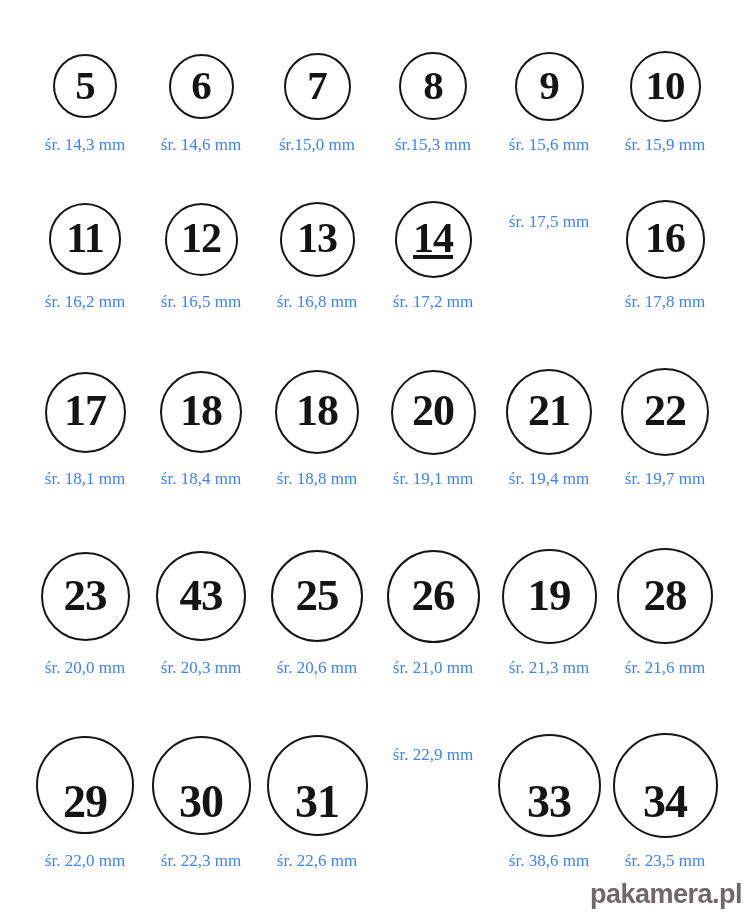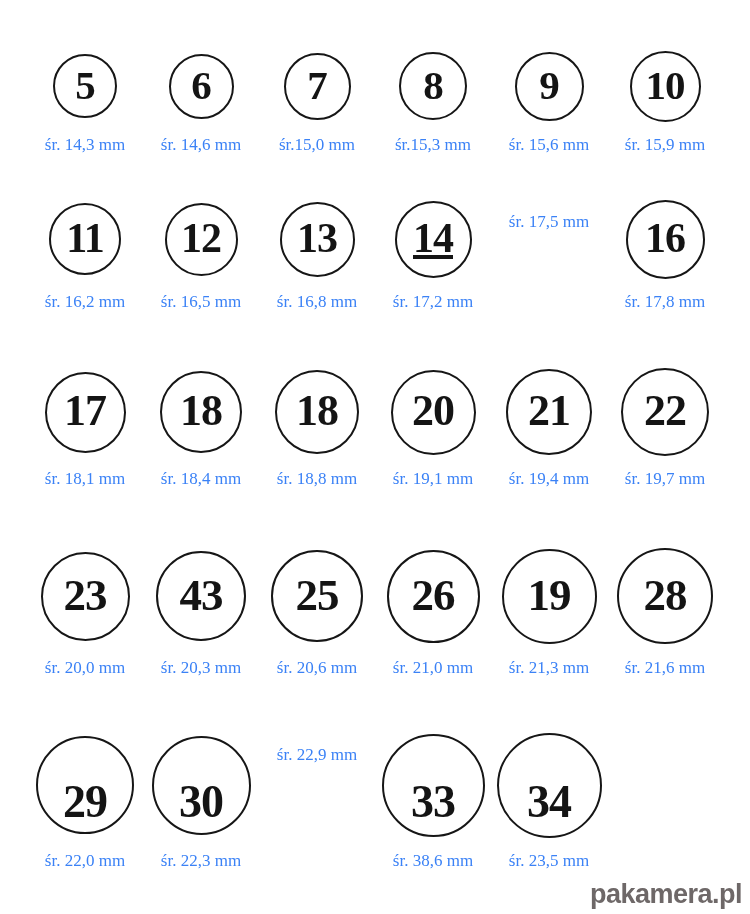--- a/index.html
+++ b/index.html
@@ -293,20 +293,28 @@
       </div>
       <div class="cell">
         <div class="area">
           <div class="circle" style="width: 99px; height: 99px; text-align: center;">
             <span class="num">30</span>
           </div>
         </div>
         <div class="label">śr. 22,3 mm</div>
       </div>
       <div class="cell">
+        <div class="area">
+          <div class="circle" style="width: 101px; height: 101px;">
+            <span class="num">31</span>
+          </div>
+        </div>
+        <div class="label">śr. 22,6 mm</div>
+      </div>
+      <div class="cell">
         <div class="label">śr. 22,9 mm</div>
       </div>
       <div class="cell">
         <div class="area">
           <div class="circle" style="width: 103px; height: 103px;">
             <span class="num">33</span>
           </div>
         </div>
         <div class="label">śr. 38,6 mm</div>
       </div>

